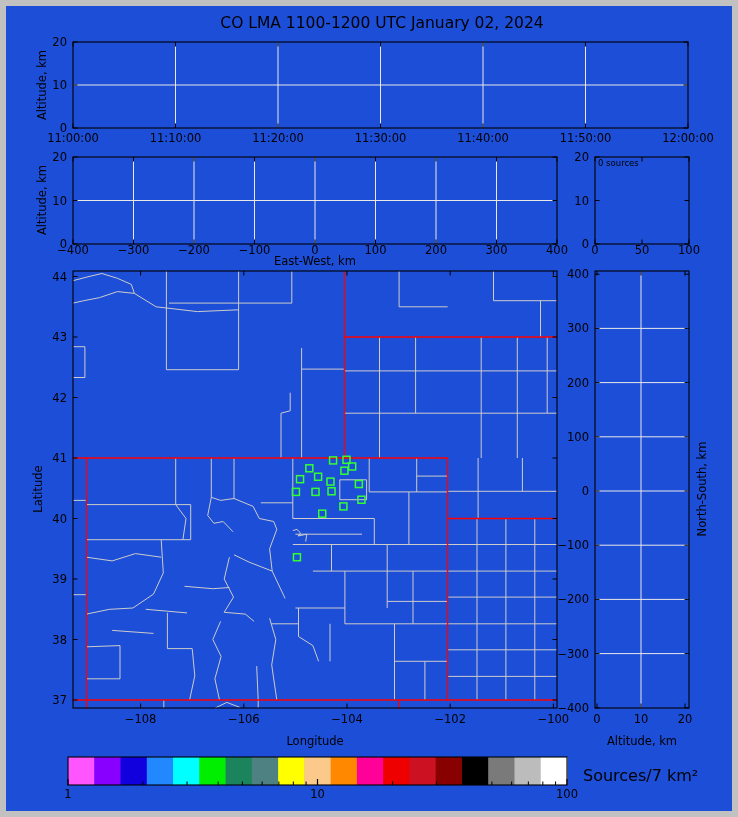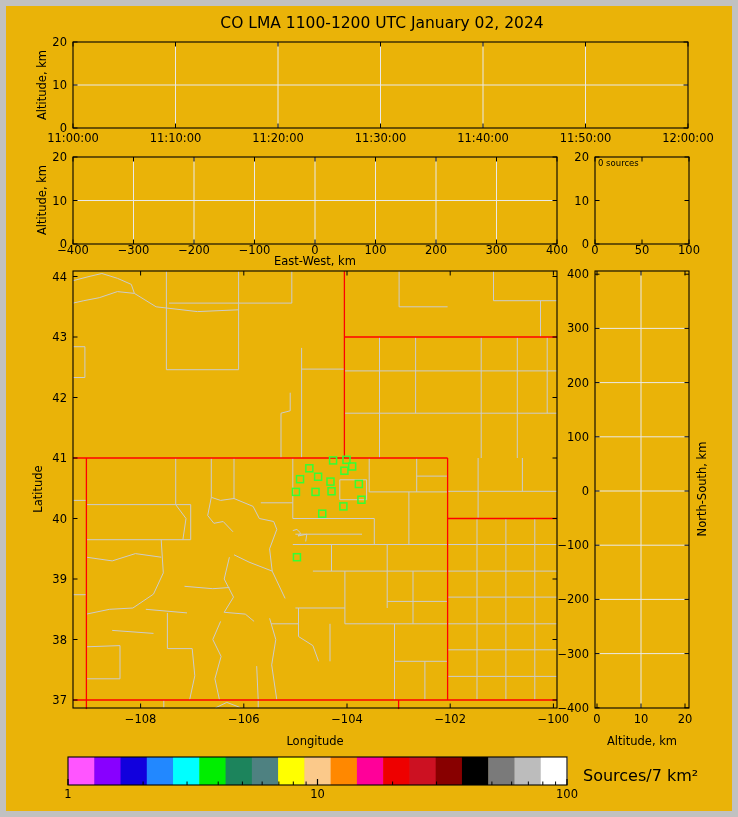--- a/index.html
+++ b/index.html
@@ -1,21 +1,21 @@
 <!DOCTYPE html>
 <html><head>
 <meta charset="utf-8">
 <style>
   html,body{margin:0;padding:0;background:#ffffff;}
   #figure-root{
     position:relative;
     width:738px;height:817px;
     box-sizing:border-box;
     border:6px solid #c1c1c1;
-    background:#eab308;
+    background:#1d4ed8;
     font-family:"DejaVu Sans",sans-serif;
   }
   #plot{display:block;}
   text{fill:#000000;}
 </style>
 </head>
 <body>
 
 <div id="figure-root">
   <svg id="plot" width="726" height="805" viewBox="6 6 726 805" font-family="&quot;DejaVu Sans&quot;, sans-serif">

